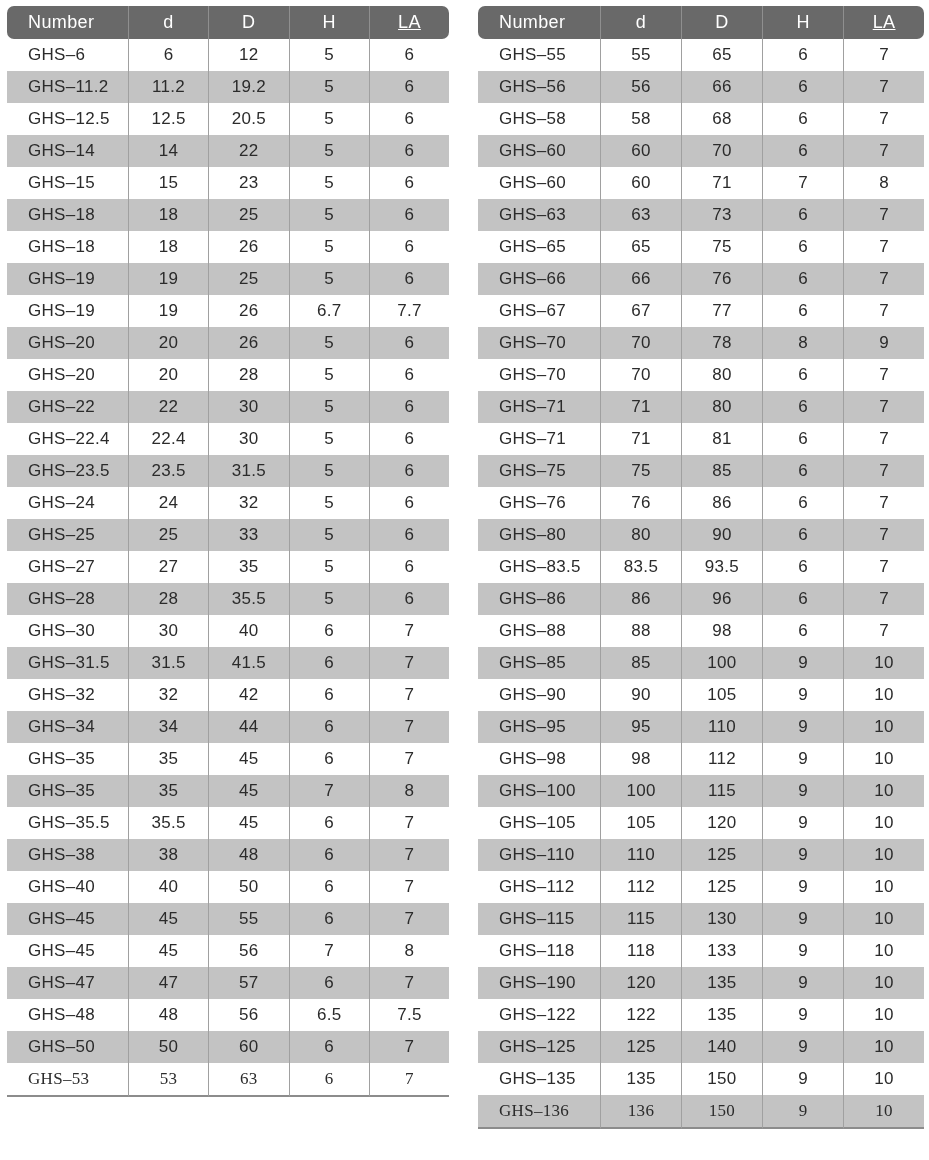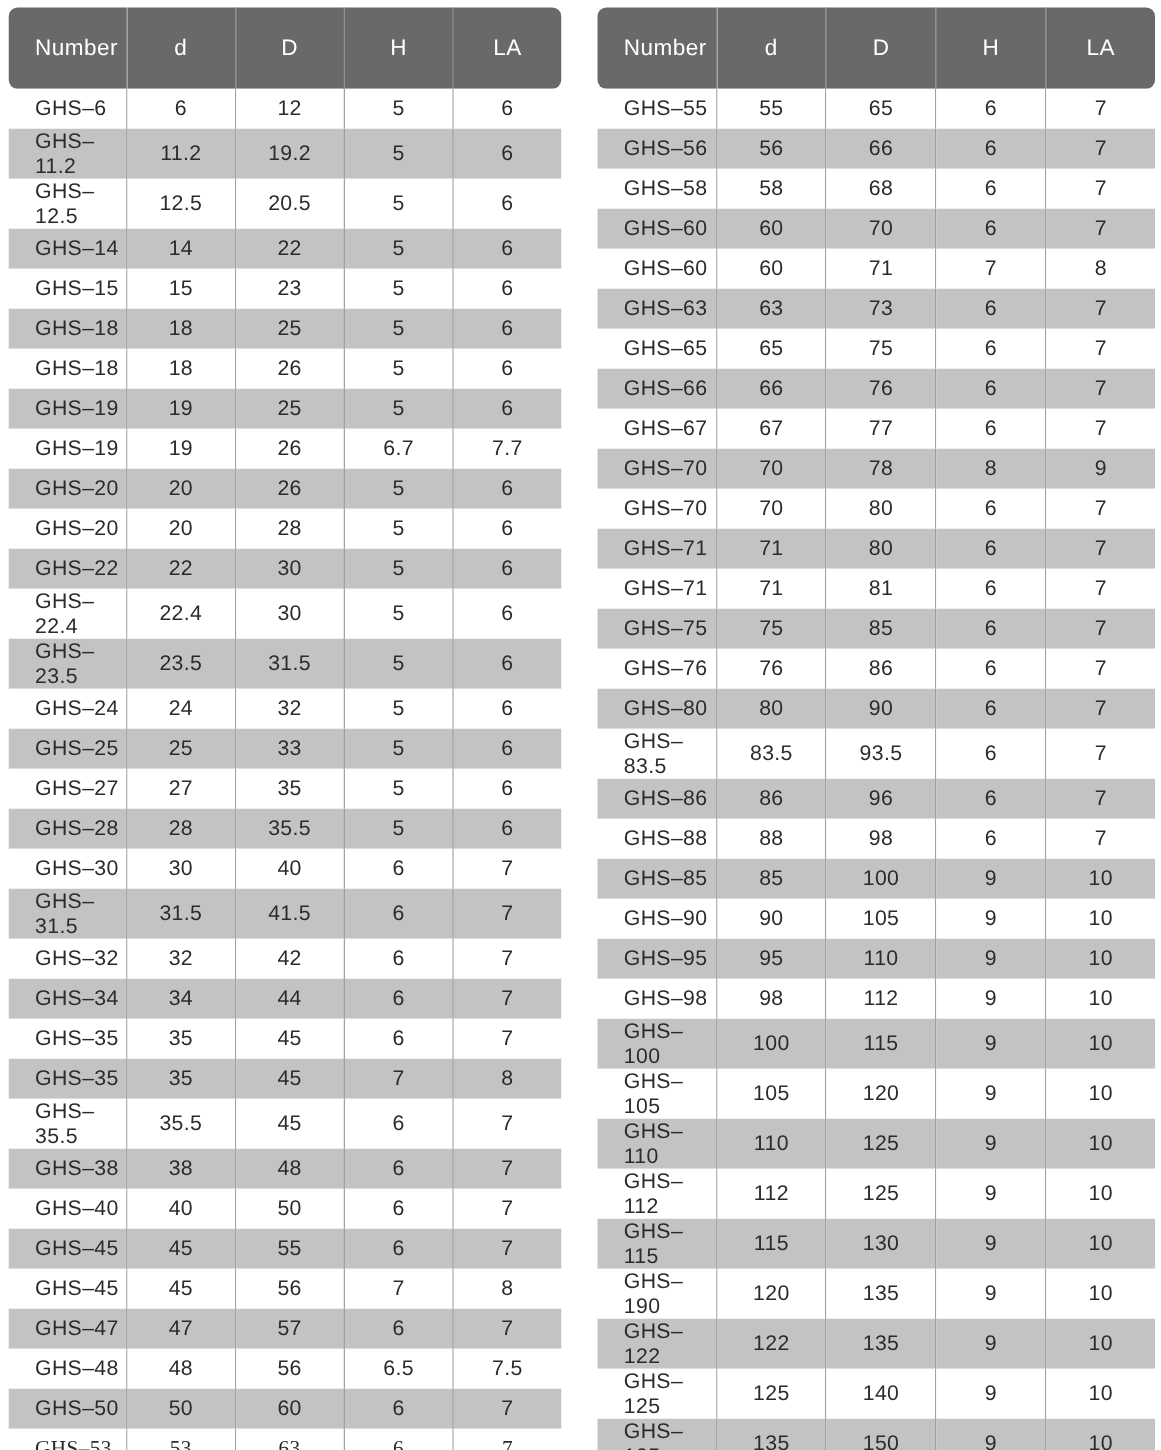--- a/index.html
+++ b/index.html
@@ -28,27 +28,27 @@
   table.spec-table.right { width: 446px; }
 
   .spec-table th {
     background: var(--header-bg);
     color: var(--header-text);
     font-weight: normal;
     font-size: 18px;
     height: 33px;
     text-align: center;
     letter-spacing: 0.4px;
-    padding: 16px;
+    padding: 0;
   }
   .spec-table th:not(:last-child) {
     border-right: 1px solid var(--header-divider);
   }
   .spec-table th:first-child { border-radius: 7px 0 0 7px; }
-  .spec-table th:last-child  { border-radius: 0 7px 7px 0; }
+  .spec-table th:last-child  { border-radius: 0 7px 7px 0; text-decoration: underline; }
 
   .spec-table th:nth-child(1), .spec-table td:nth-child(1) { width: 27.8%; }
   .spec-table th:nth-child(2), .spec-table td:nth-child(2) { width: 18.0%; }
   .spec-table th:nth-child(3), .spec-table td:nth-child(3) { width: 18.1%; }
   .spec-table th:nth-child(4), .spec-table td:nth-child(4) { width: 18.1%; }
   .spec-table th:nth-child(5), .spec-table td:nth-child(5) { width: 18.0%; }
 
   .spec-table td {
     height: 32px;
     padding: 0;
@@ -530,20 +530,27 @@
           <td>10</td>
         </tr>
         <tr>
           <td>GHS–115</td>
           <td>115</td>
           <td>130</td>
           <td>9</td>
           <td>10</td>
         </tr>
         <tr>
+          <td>GHS–118</td>
+          <td>118</td>
+          <td>133</td>
+          <td>9</td>
+          <td>10</td>
+        </tr>
+        <tr>
           <td>GHS–190</td>
           <td>120</td>
           <td>135</td>
           <td>9</td>
           <td>10</td>
         </tr>
         <tr>
           <td>GHS–122</td>
           <td>122</td>
           <td>135</td>

